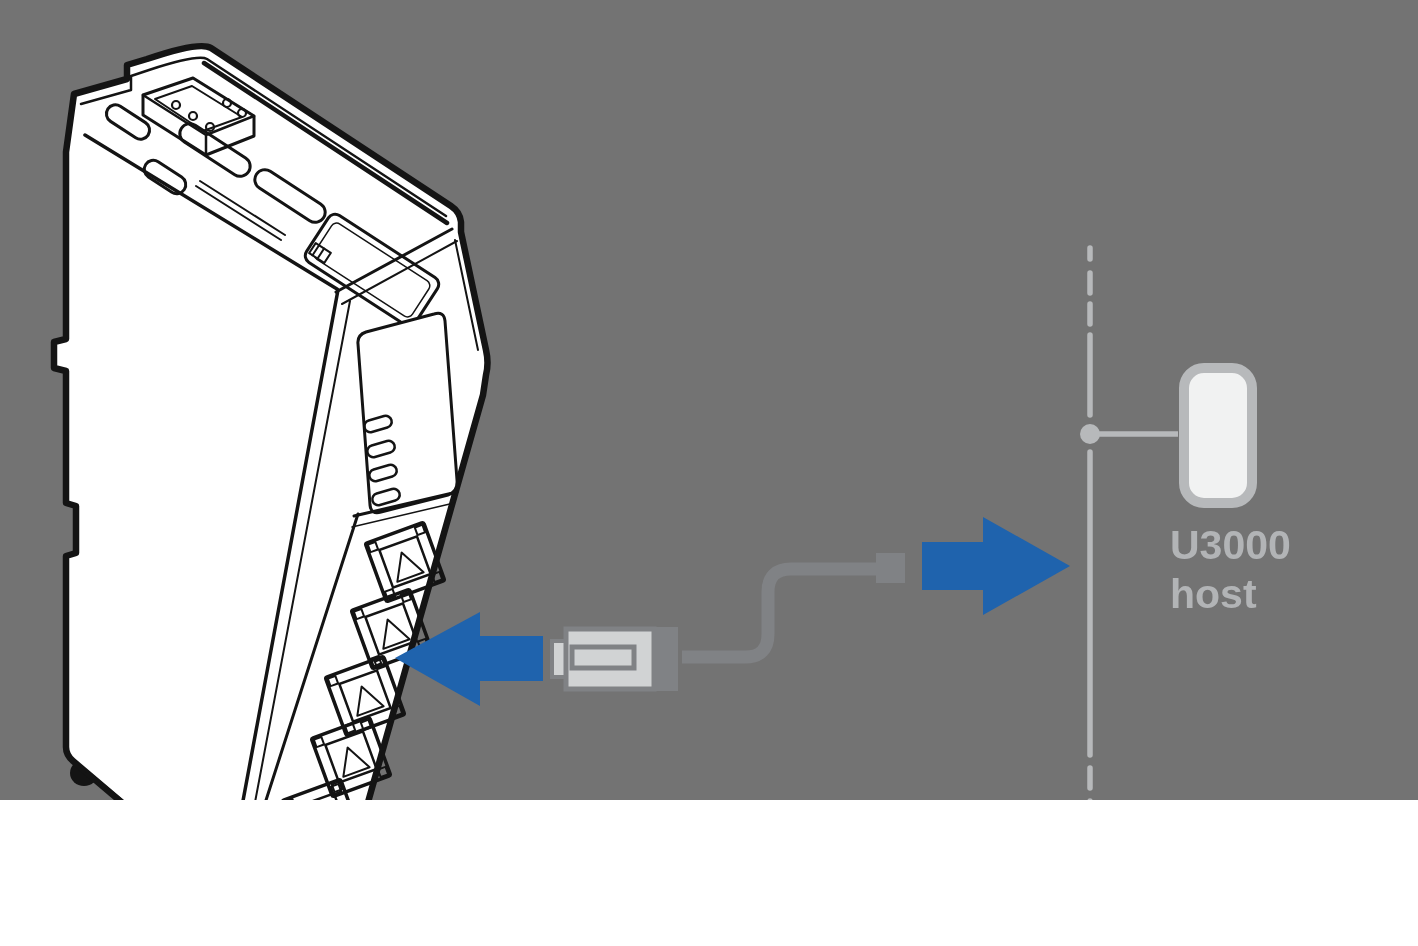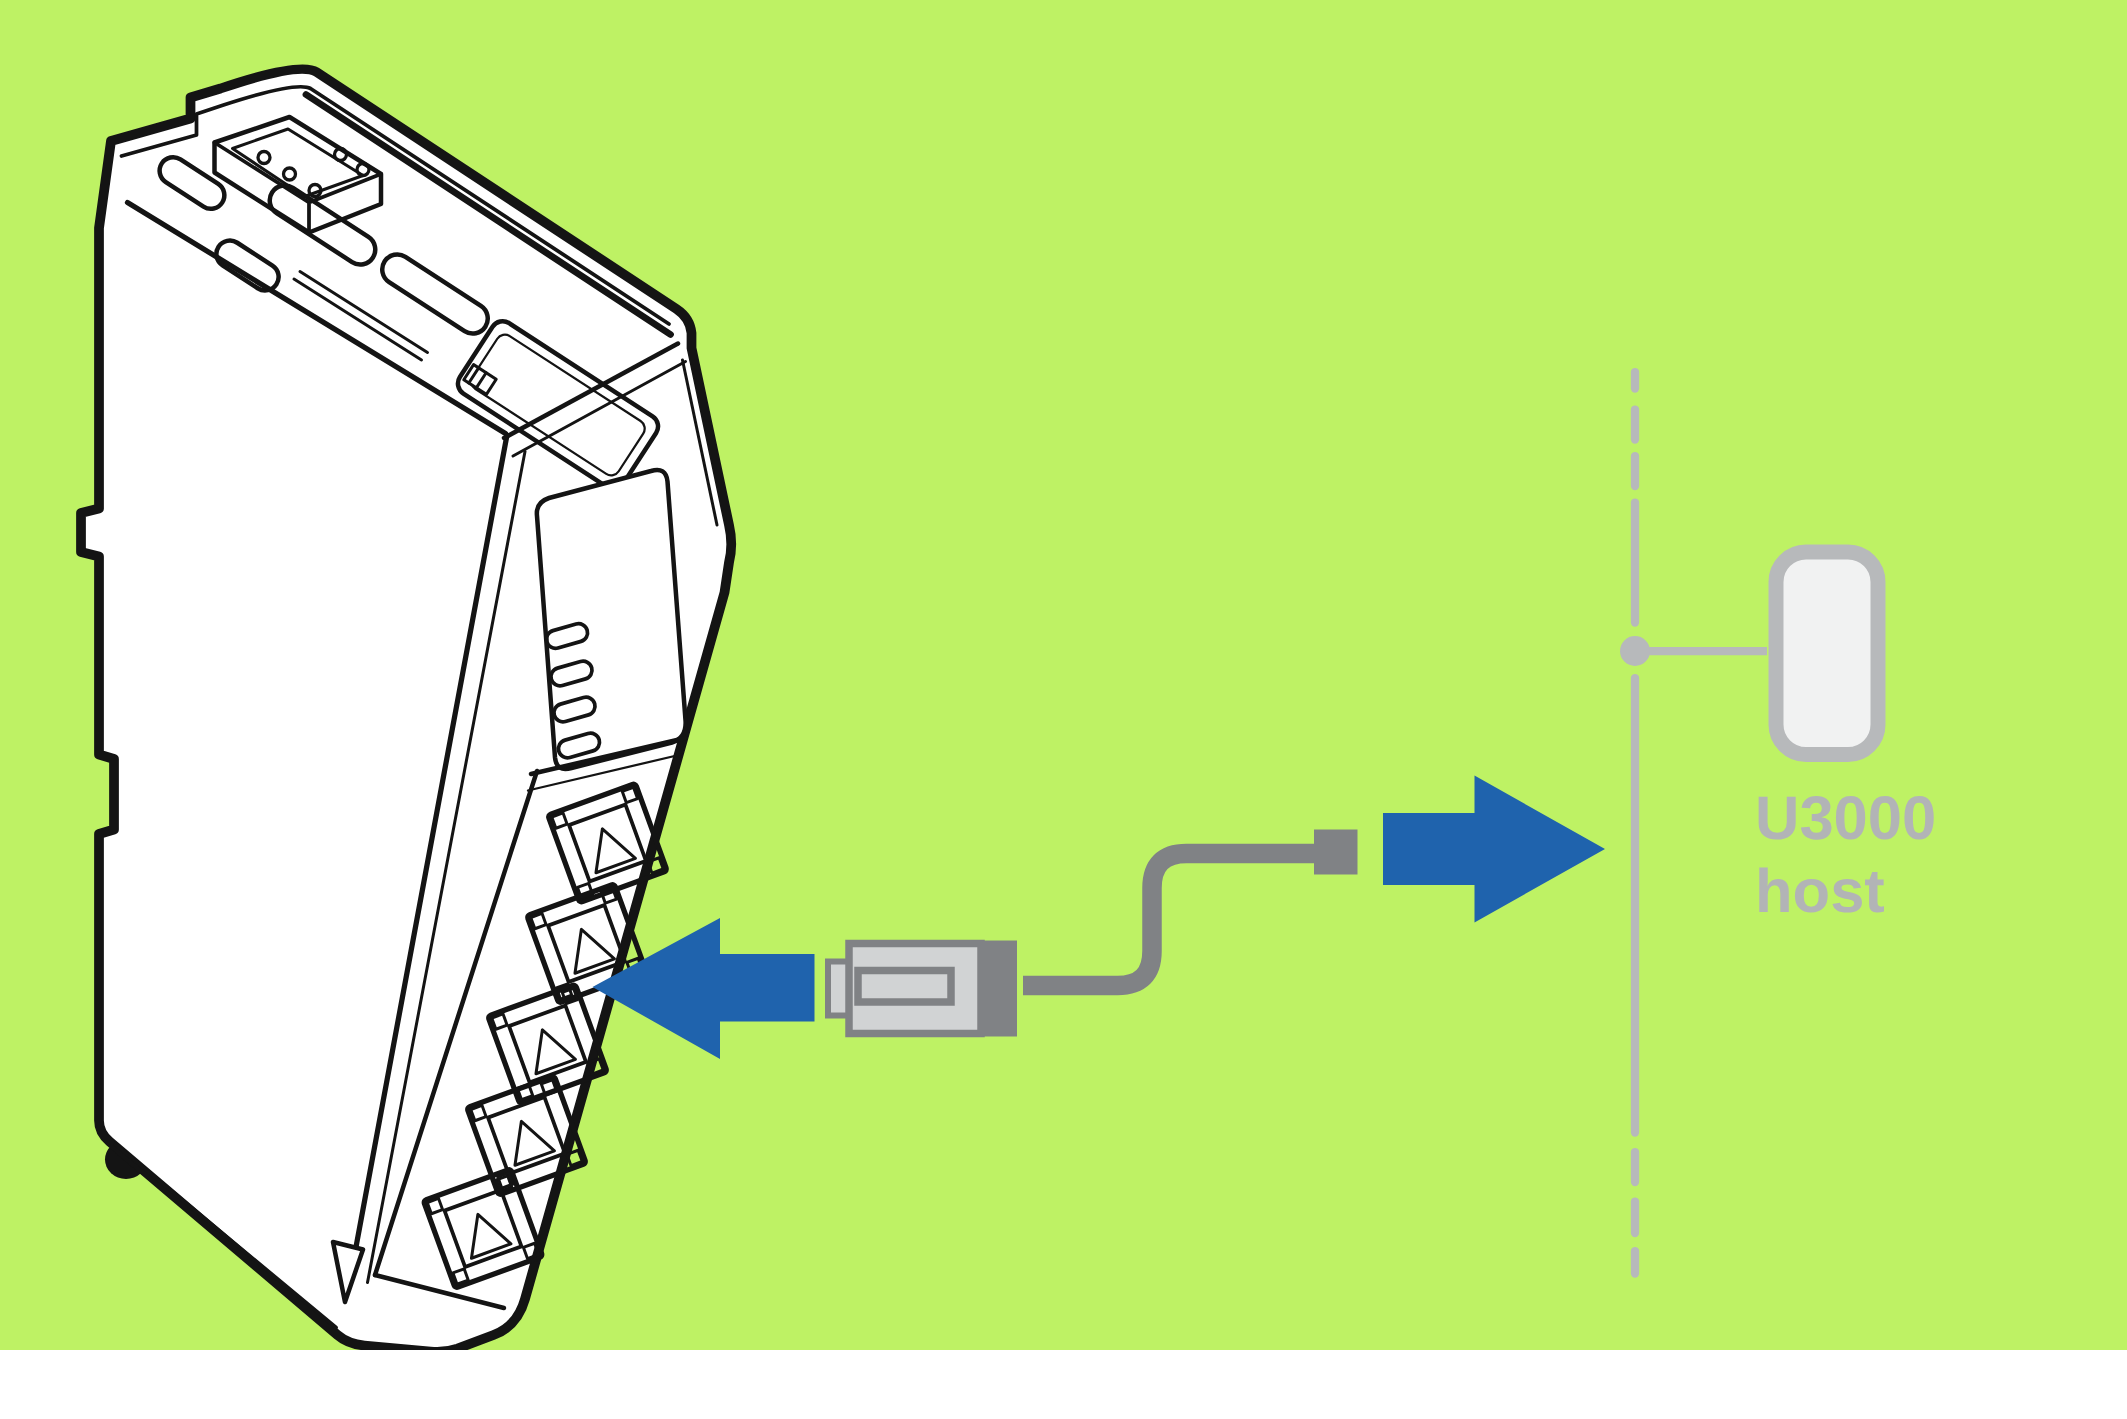--- a/index.html
+++ b/index.html
@@ -1,16 +1,16 @@
 <!DOCTYPE html>
 <html><head>
 <meta charset="utf-8">
 <style>
   html,body{margin:0;padding:0;background:#ffffff;}
-  #stage{position:relative;width:1418px;height:900px;background:#bef264;overflow:hidden;
+  #stage{position:relative;width:1418px;height:800px;background:#737373;overflow:hidden;
          font-family:"Liberation Sans", sans-serif;text-align:right;}
   svg{position:absolute;top:0;left:0;}
   .outline{stroke:#141414;fill:#ffffff;}
   .thin{stroke:#141414;fill:none;}
   text.hostlabel{font-family:"Liberation Sans", sans-serif;font-weight:700;font-size:41px;letter-spacing:0px;}
 </style>
 </head>
 <body>
 
 <div id="stage">

